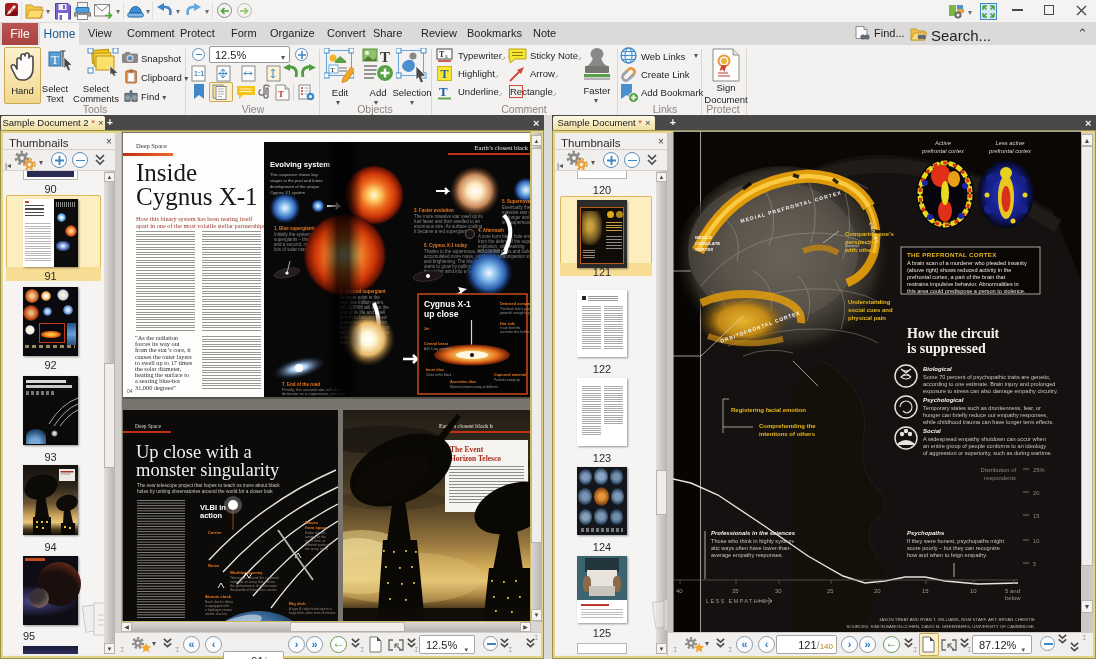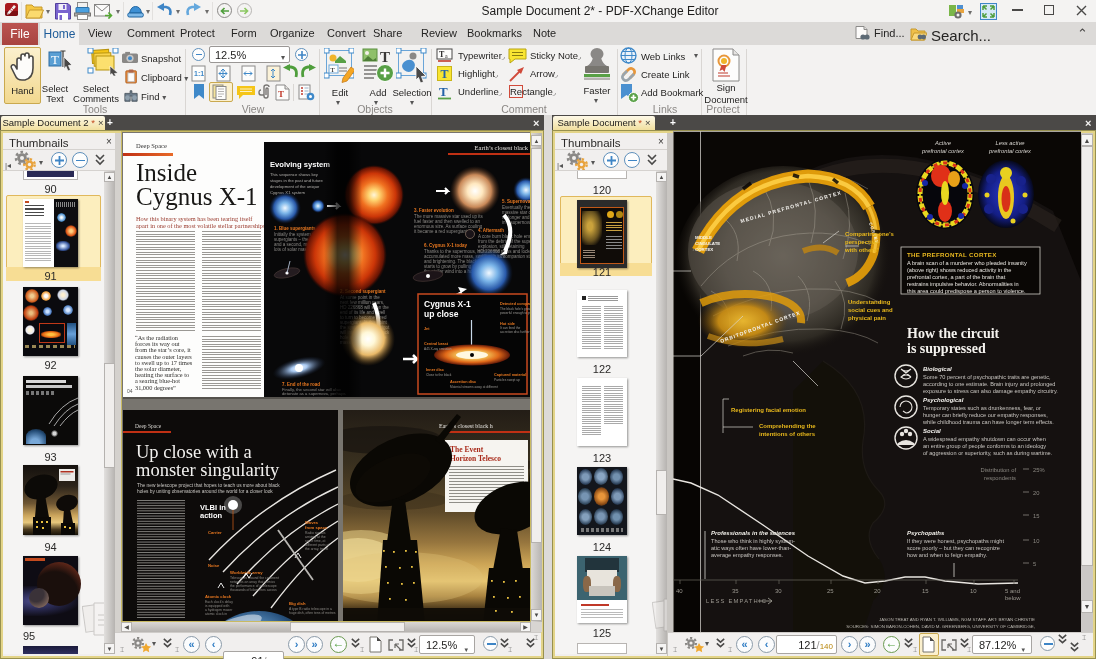--- a/index.html
+++ b/index.html
@@ -74,21 +74,20 @@
 
   <div class="a" style="left:217px;top:3px;width:15px;height:15px;border:1.5px solid #8a8886;border-radius:50%"></div>
   <svg class="a" style="left:220px;top:7px" width="9" height="8" viewBox="0 0 9 8">
         <path d="M9 4 H2 M4.5 1 L1.5 4 L4.5 7" stroke="#4f9e3c" stroke-width="1.7" fill="none"></path>
       </svg>
   <div class="a" style="left:237px;top:3px;width:15px;height:15px;border:1.5px solid #b8b6b4;border-radius:50%"></div>
   <svg class="a" style="left:240px;top:7px" width="9" height="8" viewBox="0 0 9 8">
         <path d="M0 4 H7 M4.5 1 L7.5 4 L4.5 7" stroke="#8cc763" stroke-width="1.7" fill="none"></path>
       </svg>
 
-  <div class="a" style="left:400px;top:4px;width:400px;text-align:center;font-size:12px;color:#1c1b1a">Sample Document 2* - PDF-XChange Editor</div>
 
   <svg class="a" style="left:949px;top:4px" width="16" height="15" viewBox="0 0 16 15">
     <rect x="0" y="1" width="7" height="11" fill="#7ab648"></rect>
     <rect x="8" y="1" width="6" height="6" fill="#4e8fd0"></rect>
     <rect x="8" y="5" width="7" height="4" fill="#e8a33d"></rect>
     <circle cx="9" cy="11" r="3.6" fill="#6e6d6c"></circle>
         <circle cx="9" cy="11" r="1.5" fill="#f4f3f2"></circle>
   </svg>
   <div class="a" style="left:968px;top:8px;color:#6d6c6b;font-size:8px">▾</div>
   <div class="a" style="left:980px;top:3px;width:17px;height:17px;background:#d6e9f8;border:1px solid #3f87c8"></div>

